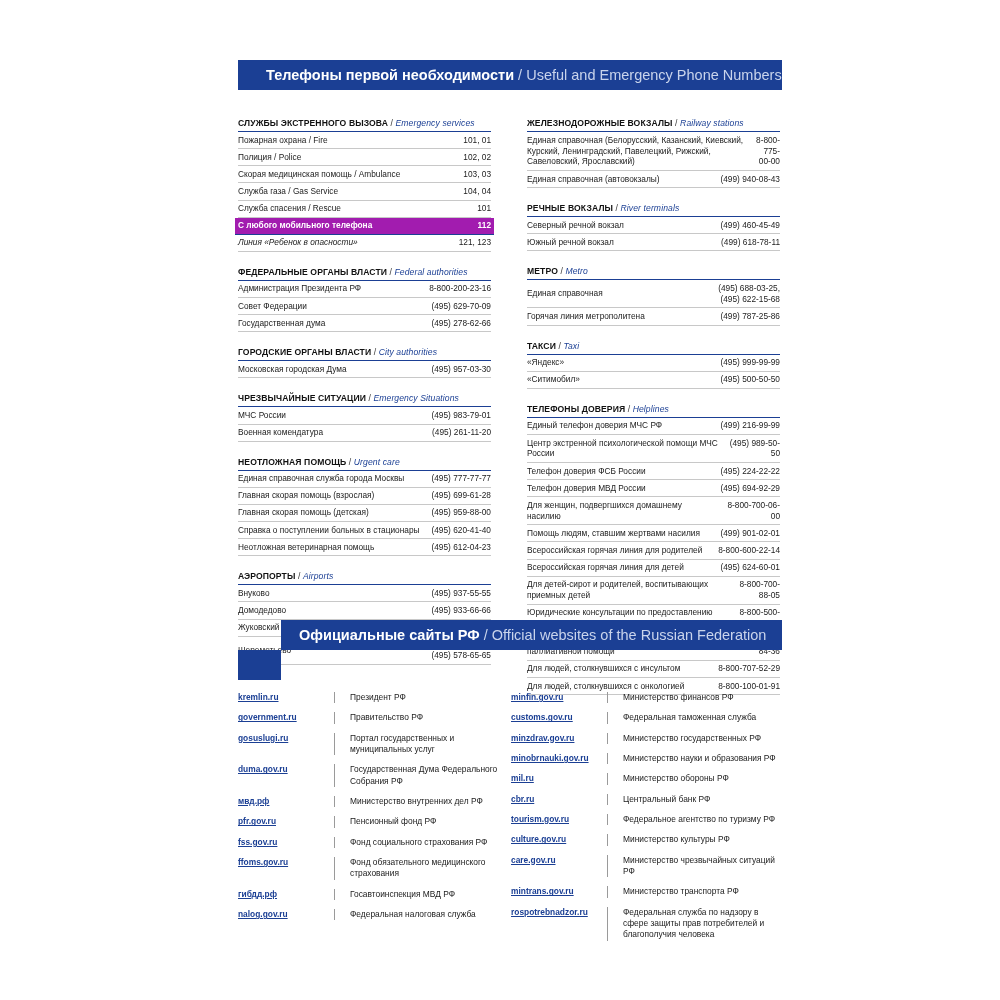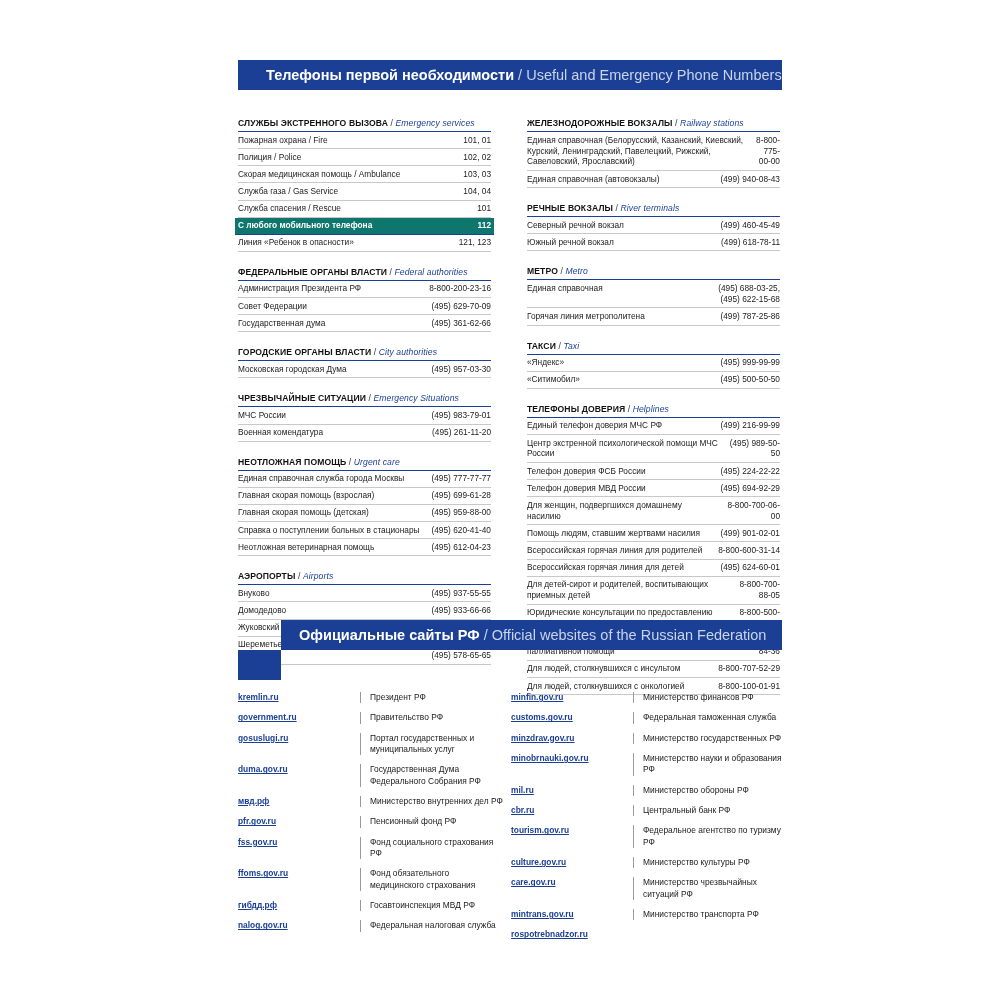--- a/index.html
+++ b/index.html
@@ -69,76 +69,75 @@
   }
   .group-head .en {
     color: #1b3f94;
     font-style: italic;
     font-weight: normal;
   }
   .group-head .sep { color:#333; font-weight: normal; }
 
   .row {
     display: flex;
-    align-items: flex-start;
+    align-items: center;
     justify-content: space-between;
     border-bottom: .7px solid #c8c8c8;
     padding: 2.6px 0 2.6px 0;
     font-size: 8.3px;
     line-height: 1.32;
   }
   .row:last-child { border-bottom: .7px solid #c8c8c8; }
   .row .name { padding-right: 6px; }
   .row .num { white-space: pre-line; text-align: right; font-variant-numeric: tabular-nums; }
 
   .row.highlight {
-    background: #0f766e;
+    background: #a21caf;
     color: #ffffff;
     border-bottom: .7px solid #1b3f94;
     padding-left: 3px;
     padding-right: 3px;
     margin-left: -3px;
     margin-right: -3px;
     font-weight: bold;
   }
-  .row.italic .name { }
+  .row.italic .name { font-style: italic; }
 
   
   #sites {
     position: absolute;
     left: 238px;
     top: 692px;
     width: 546px;
     display: flex;
   }
   .sites-col {
     width: 273px;
     box-sizing: border-box;
   }
   .sites-col:first-child { padding-right: 8px; }
   .site-row {
     display: flex;
     align-items: flex-start;
     margin-bottom: 9px;
     font-size: 8.4px;
     line-height: 1.35;
-    gap: 26px;
   }
   .site-url {
     width: 96px;
     font-weight: bold;
     text-decoration: underline;
     color: #1b3f94;
     flex: none;
     padding-right: 6px;
     box-sizing: border-box;
   }
   .site-desc {
     border-left: .8px solid #9a9a9a;
-    padding-left: 9px;
+    padding-left: 15px;
     color: #1b1b1b;
     flex: 1;
   }
 </style>
 </head>
 <body>
 
 <div class="page">
 
   <div id="banner1-tail"></div>
@@ -185,21 +184,21 @@
         <div class="row">
           <div class="name">Администрация Президента РФ</div>
           <div class="num">8-800-200-23-16</div>
         </div>
         <div class="row">
           <div class="name">Совет Федерации</div>
           <div class="num">(495) 629-70-09</div>
         </div>
         <div class="row">
           <div class="name">Государственная дума</div>
-          <div class="num">(495) 361-62-66</div>
+          <div class="num">(495) 278-62-66</div>
         </div>
       </div>
       <div class="group">
         <div class="group-head"><span>ГОРОДСКИЕ ОРГАНЫ ВЛАСТИ</span><span class="sep"> / </span><span class="en">City authorities</span></div>
         <div class="row">
           <div class="name">Московская городская Дума</div>
           <div class="num">(495) 957-03-30</div>
         </div>
       </div>
       <div class="group">
@@ -324,21 +323,21 @@
         <div class="row">
           <div class="name">Для женщин, подвергшихся домашнему насилию</div>
           <div class="num">8-800-700-06-00</div>
         </div>
         <div class="row">
           <div class="name">Помощь людям, ставшим жертвами насилия</div>
           <div class="num">(499) 901-02-01</div>
         </div>
         <div class="row">
           <div class="name">Всероссийская горячая линия для родителей</div>
-          <div class="num">8-800-600-31-14</div>
+          <div class="num">8-800-600-22-14</div>
         </div>
         <div class="row">
           <div class="name">Всероссийская горячая линия для детей</div>
           <div class="num">(495) 624-60-01</div>
         </div>
         <div class="row">
           <div class="name">Для детей-сирот и родителей, воспитывающих приемных детей</div>
           <div class="num">8-800-700-88-05</div>
         </div>
         <div class="row">
@@ -446,17 +445,18 @@
         <div class="site-row">
           <a class="site-url">care.gov.ru</a>
           <div class="site-desc">Министерство чрезвычайных ситуаций РФ</div>
         </div>
         <div class="site-row">
           <a class="site-url">mintrans.gov.ru</a>
           <div class="site-desc">Министерство транспорта РФ</div>
         </div>
         <div class="site-row">
           <a class="site-url">rospotrebnadzor.ru</a>
+          <div class="site-desc">Федеральная служба по надзору в сфере защиты прав потребителей и благополучия человека</div>
         </div>
       </div>
   </div>
 
 </div>
 
 </body></html>

